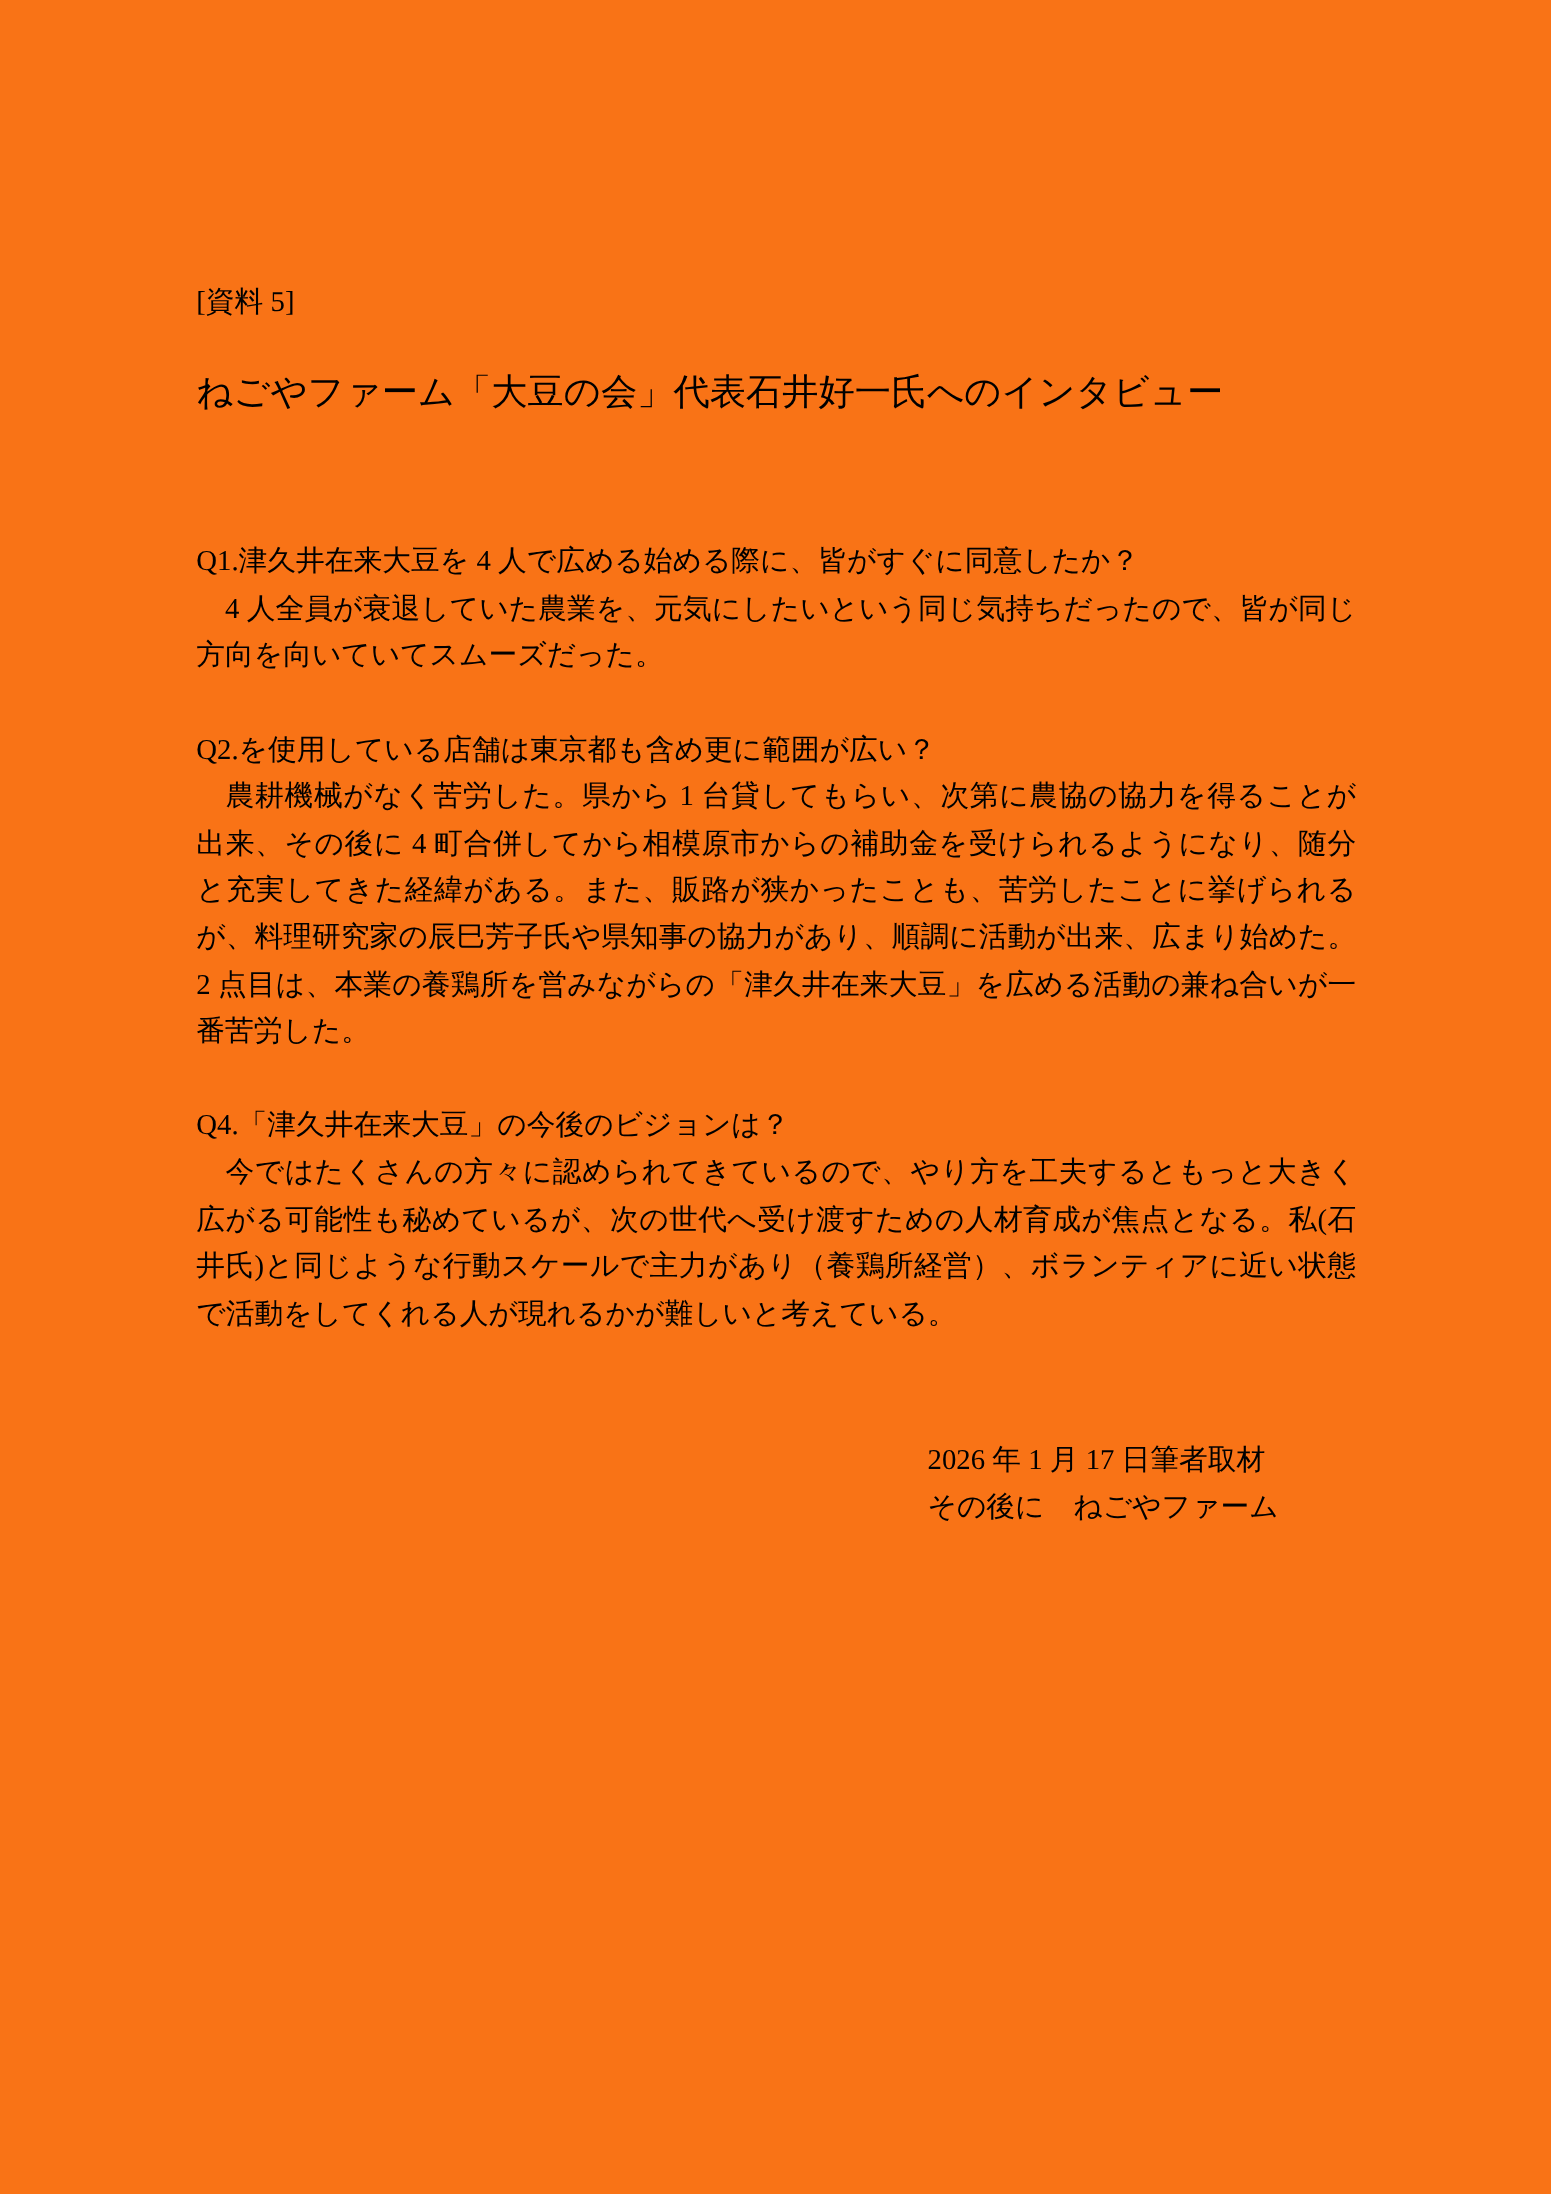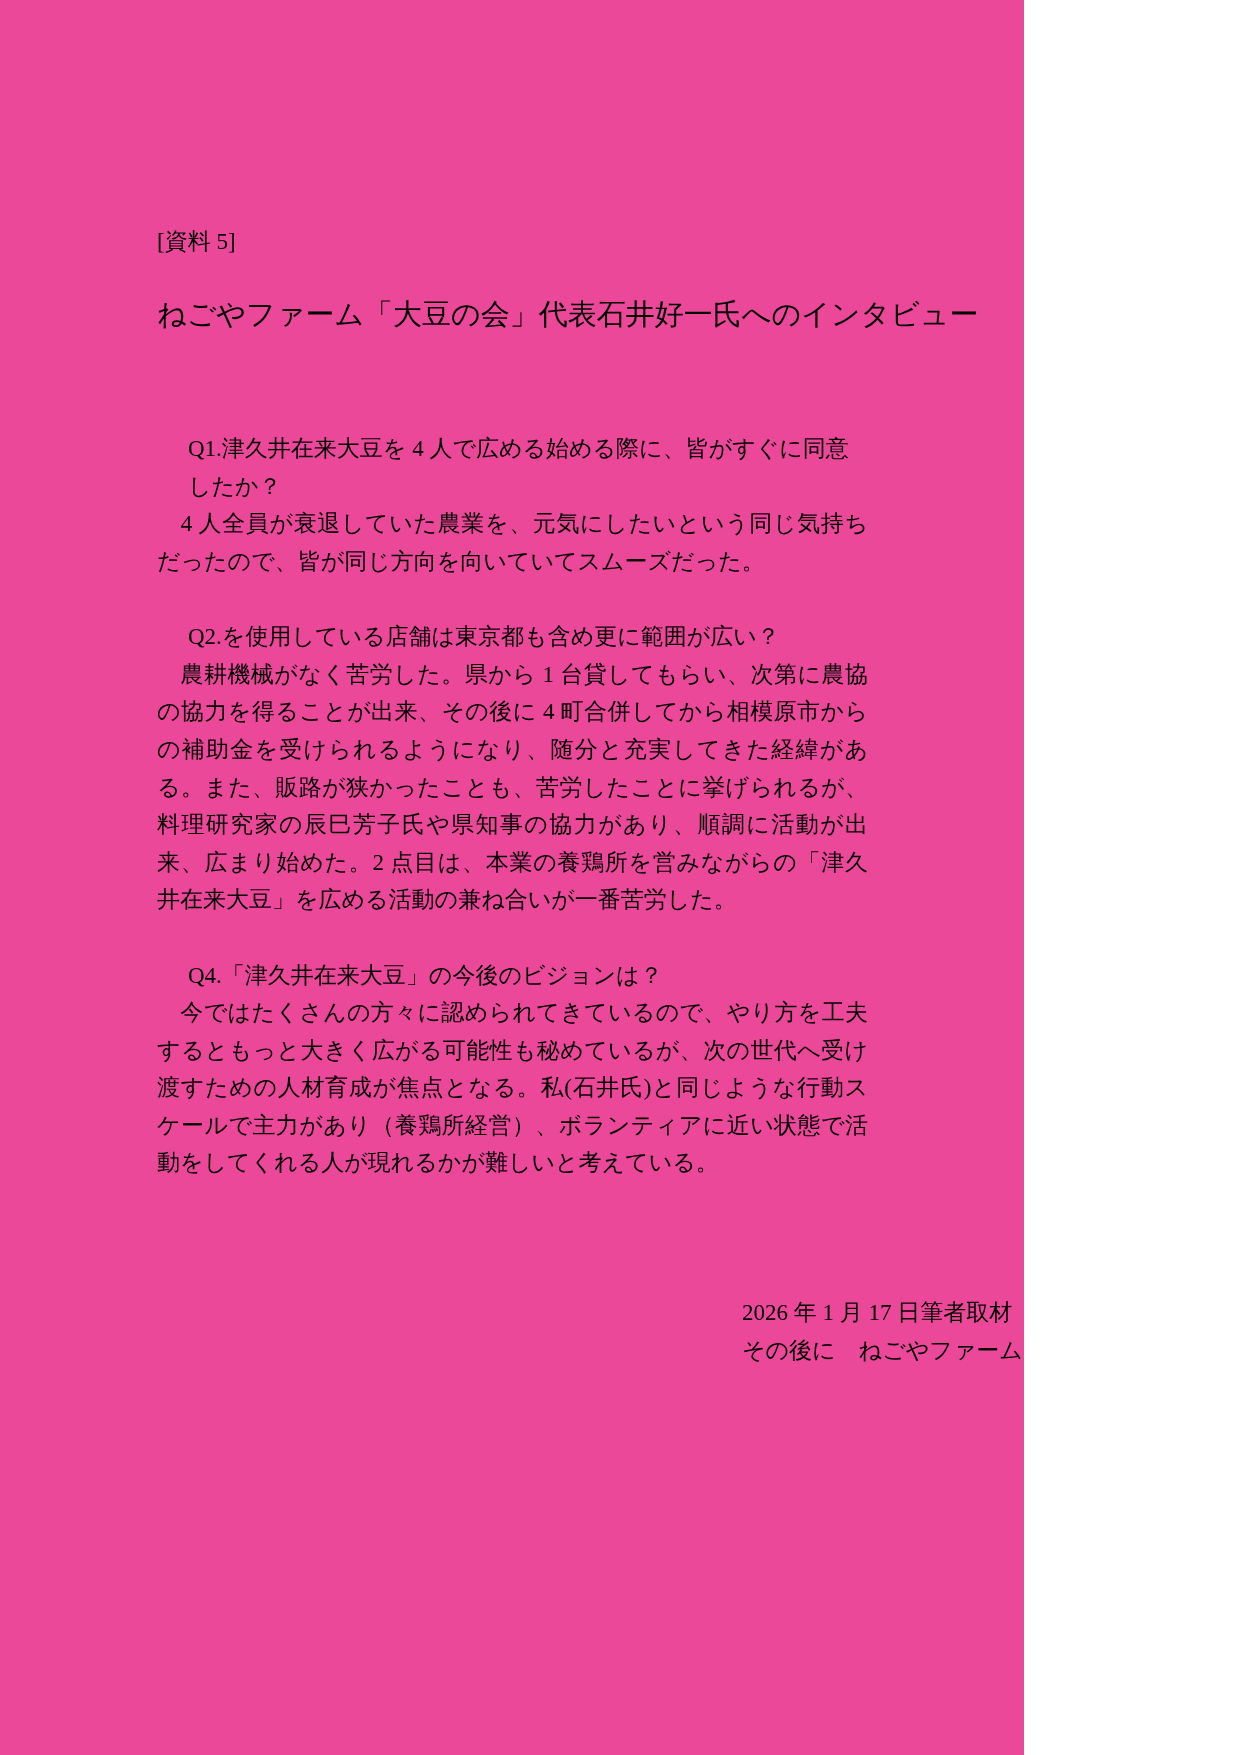--- a/index.html
+++ b/index.html
@@ -8,23 +8,23 @@
   }
   body {
     width: 1241px;
     height: 1755px;
     overflow: hidden;
     font-family: "Liberation Serif", "DejaVu Serif", serif;
     color: #000000;
   }
   .page {
     position: relative;
-    width: 1024px;
+    width: 1241px;
     height: 1755px;
-    background: #ec4899;
+    background: #f97316;
     font-size: 23px;
     line-height: 37.6px;
     padding: 223px 156px 0 157px;
   }
   .doc-label {
     white-space: pre;
   }
   .doc-title {
     margin-top: 35px;
     font-size: 29px;
@@ -33,29 +33,28 @@
   }
   .qa-section {
     margin-top: 97px;
   }
   .qa-block + .qa-block {
     margin-top: 37.6px;
   }
   .qa-question {
     text-align: left;
     white-space: pre-wrap;
-    margin-left: 31px;
   }
   .qa-answer {
     text-align: justify;
     text-justify: inter-ideograph;
     white-space: pre-wrap;
   }
   .doc-footer {
-    margin-top: 112px;
+    margin-top: 80px;
     margin-left: 585px;
   }
   .footer-line {
     white-space: pre;
   }
 </style>
 </head>
 <body>
 
 <div class="page">

